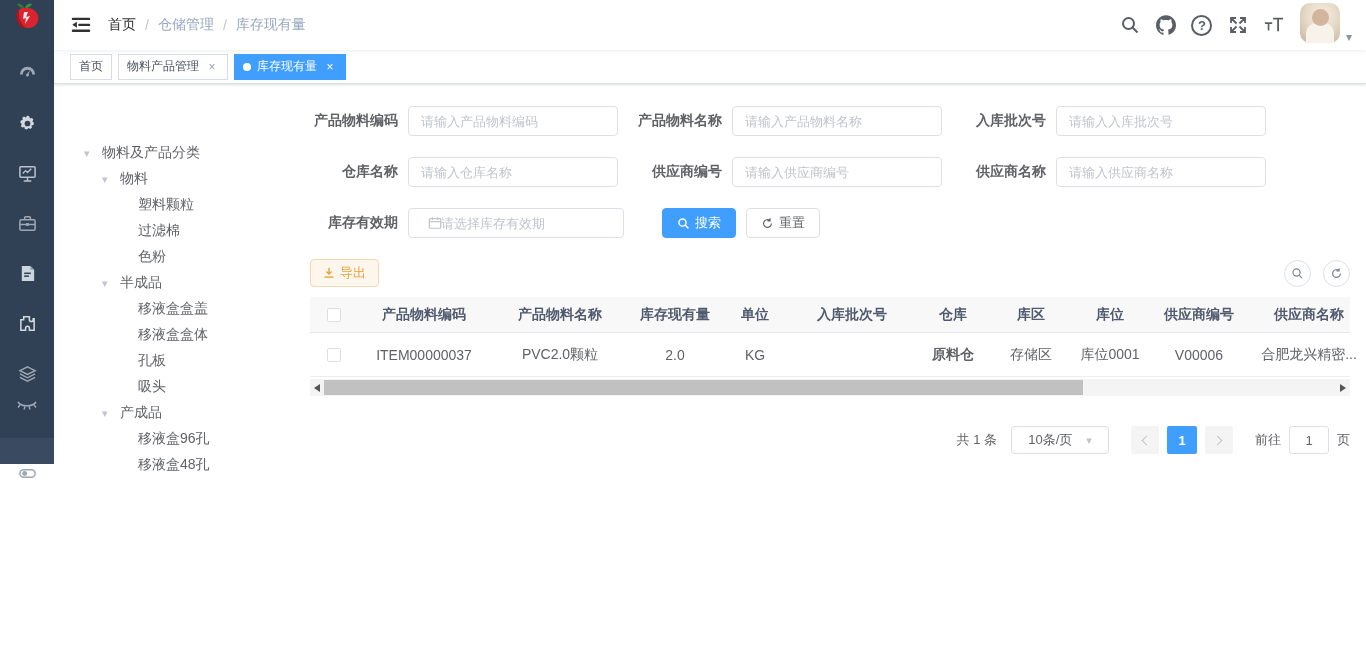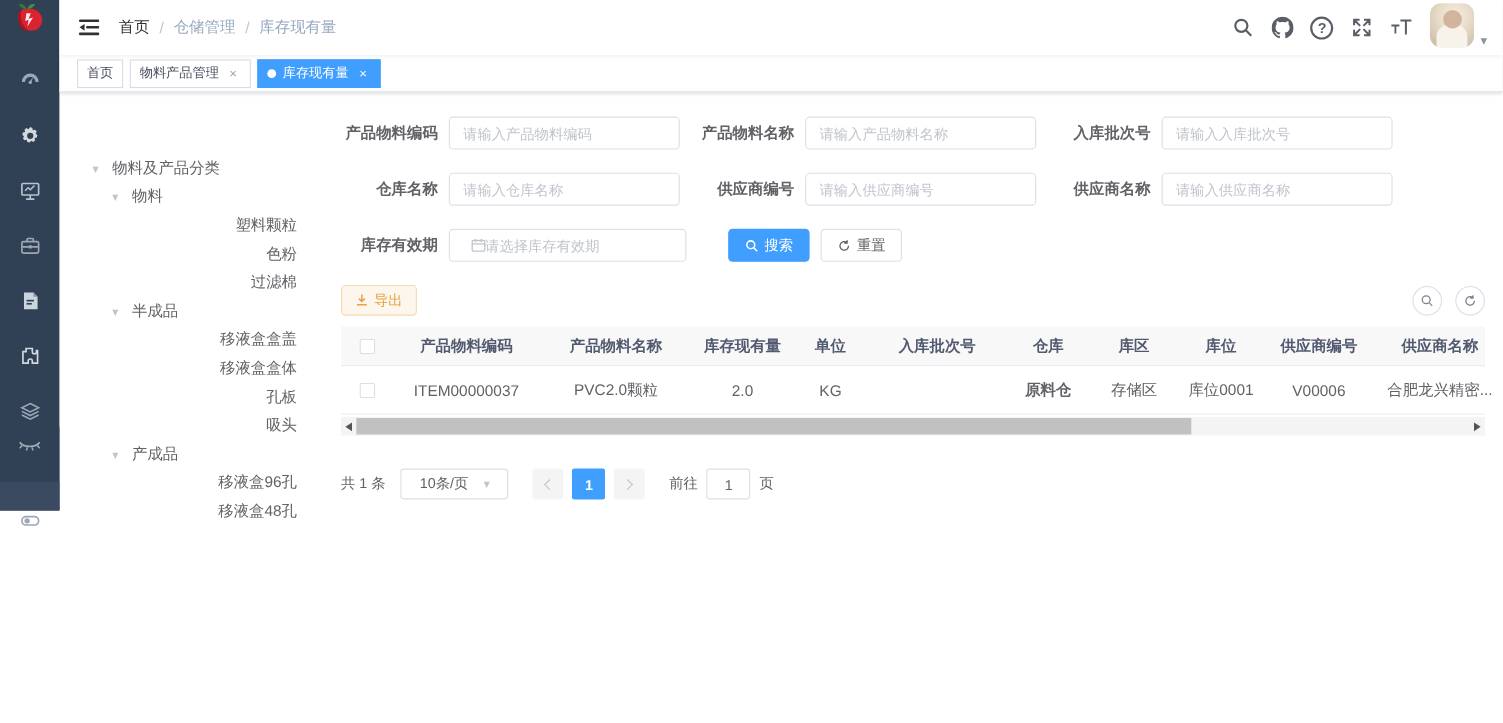--- a/index.html
+++ b/index.html
@@ -53,21 +53,21 @@
   .tree-search { display:flex; align-items:center; width:194px; height:30px; border:1px solid #dcdfe6; border-radius:4px; padding:0 10px; color:#c0c4cc; }
   .tree-search svg { width:14px; height:14px; flex-shrink:0; }
   .tree-search input { border:none; outline:none; width:100%; margin-left:7px; font-size:13px; color:#606266; font-family:inherit; }
   .tree-search input::placeholder { color:#c0c4cc; }
   .tree { margin-top:34px; }
   .tree-node { display:flex; align-items:center; height:26px; font-size:14px; color:#606266; cursor:pointer; }
   .tree-node .caret { width:18px; font-size:11px; color:#c0c4cc; flex-shrink:0; }
   .tree-node.leaf .caret { visibility:hidden; }
   .tree-node.d0 { padding-left:10px; }
   .tree-node.d1 { padding-left:28px; }
-  .tree-node.d2 { padding-left:46px;justify-content:flex-end; }
+  .tree-node.d2 { padding-left:46px; }
 
   
   .main-panel { flex:1; padding:22px 16px 0 20px; min-width:0; }
 
   
   .filter-row { display:flex; align-items:center; margin-bottom:21px; }
   .field { display:flex; align-items:center; margin-right:16px; }
   .field-label { width:98px; text-align:right; font-size:14px; font-weight:700; color:#606266; padding-right:10px; flex-shrink:0; }
   .field input { width:210px; height:30px; border:1px solid #dcdfe6; border-radius:4px; padding:0 12px; font-size:13px; color:#606266; outline:none; font-family:inherit; }
   .field input::placeholder { color:#c0c4cc; }
@@ -103,21 +103,21 @@
 
   
   .hscroll { position:relative; height:17px; background:#f4f4f4; margin-top:2px; }
   .hs-arrow { position:absolute; top:0; width:14px; height:17px; display:flex; align-items:center; justify-content:center; cursor:pointer; }
   .hs-left { left:0; } .hs-right { right:0; }
   .tri-l { width:0; height:0; border-style:solid; border-width:4px 6px 4px 0; border-color:transparent #555 transparent transparent; }
   .tri-r { width:0; height:0; border-style:solid; border-width:4px 0 4px 6px; border-color:transparent transparent transparent #555; }
   .hs-thumb { position:absolute; top:1px; left:14px; height:15px; width:73%; background:#c1c1c1; cursor:pointer; }
 
   
-  .pagination { display:flex; align-items:center; justify-content:flex-start; margin-top:30px; font-size:13px; color:#606266; }
+  .pagination { display:flex; align-items:center; justify-content:flex-end; margin-top:30px; font-size:13px; color:#606266; }
   .pg-total { margin-right:14px; }
   .pg-size { width:98px; height:28px; border:1px solid #dcdfe6; border-radius:3px; display:flex; align-items:center; justify-content:center; gap:14px; color:#606266; cursor:pointer; background:#fff; }
   .pg-size .sel-caret { font-size:11px; color:#c0c4cc; }
   .pg-btn { width:28px; height:28px; margin-left:8px; border-radius:2px; background:#f4f4f5; display:flex; align-items:center; justify-content:center; color:#c0c4cc; cursor:pointer; font-size:13px; }
   .pg-page { width:30px; height:28px; margin-left:8px; border-radius:2px; background:#409eff; color:#fff; font-weight:700; display:flex; align-items:center; justify-content:center; cursor:pointer; }
   .pg-prev { margin-left:22px; }
   .pg-goto { margin-left:22px; }
   .pg-input { width:40px; height:28px; border:1px solid #dcdfe6; border-radius:3px; text-align:center; font-size:13px; color:#606266; margin:0 8px; outline:none; font-family:inherit; }
   .chev { width:7px; height:7px; border-left:1.5px solid currentColor; border-bottom:1.5px solid currentColor; display:inline-block; }
   .chev-l { transform:rotate(45deg); margin-left:3px; }
@@ -284,25 +284,25 @@
           <div class="tree-node d1">
               <span class="caret">▾</span>
               <span>物料</span>
             </div>
           <div class="tree-node d2 leaf">
               <span class="caret">▾</span>
               <span>塑料颗粒</span>
             </div>
           <div class="tree-node d2 leaf">
               <span class="caret">▾</span>
+              <span>过滤棉</span>
+            </div>
+          <div class="tree-node d2 leaf">
+              <span class="caret">▾</span>
               <span>色粉</span>
-            </div>
-          <div class="tree-node d2 leaf">
-              <span class="caret">▾</span>
-              <span>过滤棉</span>
             </div>
           <div class="tree-node d1">
               <span class="caret">▾</span>
               <span>半成品</span>
             </div>
           <div class="tree-node d2 leaf">
               <span class="caret">▾</span>
               <span>移液盒盒盖</span>
             </div>
           <div class="tree-node d2 leaf">

